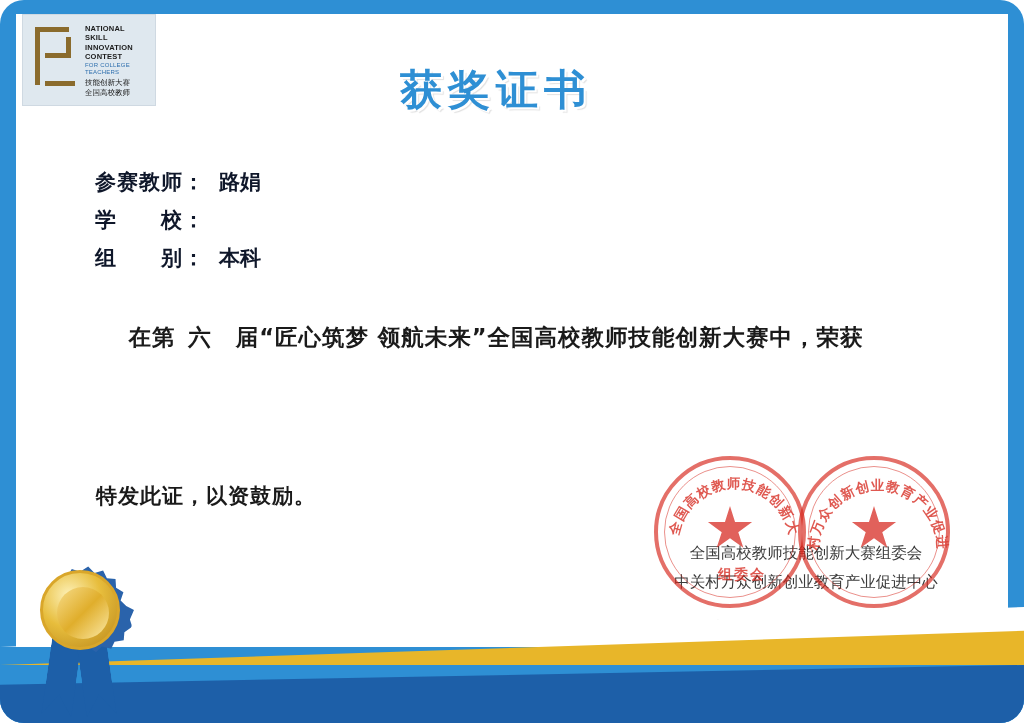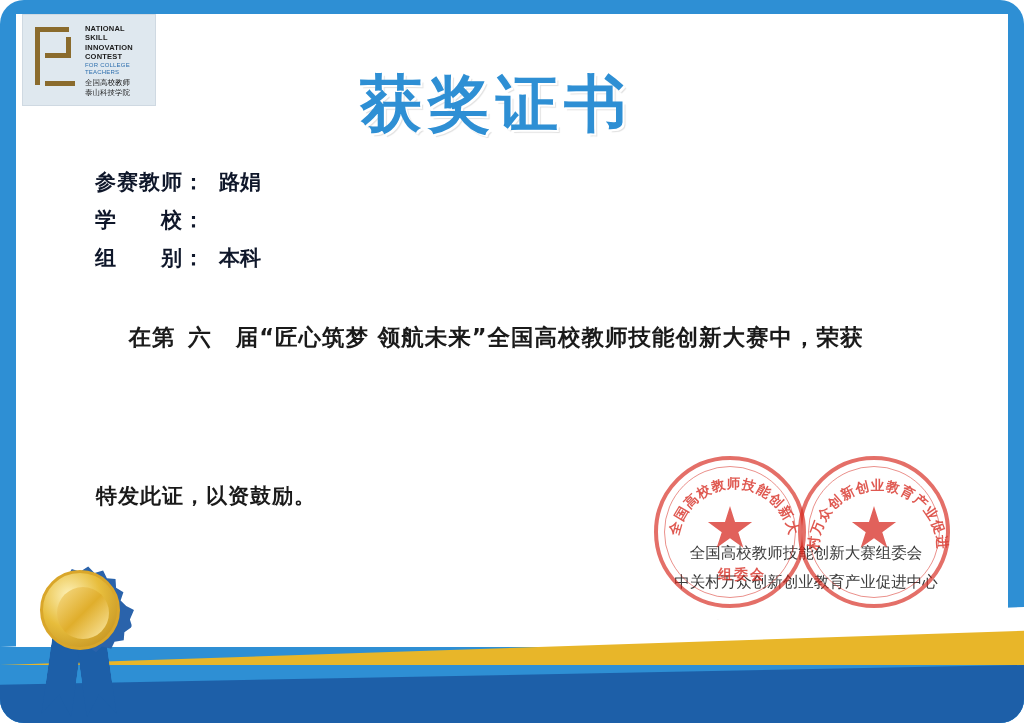--- a/index.html
+++ b/index.html
@@ -139,21 +139,21 @@
   }
 
   
   .title {
     position: absolute;
     left: 0;
     top: 62px;
     width: 992px;
     text-align: center;
     font-family: "DejaVu Sans", sans-serif;
-    font-size: 62px;
+    font-size: 42px;
     font-weight: bold;
     color: #2e8fd4;
     letter-spacing: 6px;
     text-shadow: 2px 2px 0 #ffffff, 3px 3px 1px rgba(0,0,0,0.12);
   }
 
   
   .fields {
     position: absolute;
     left: 95px;
@@ -363,22 +363,22 @@
       <div class="bar-mid"></div>
       <div class="bar-bottom"></div>
       <div class="bar-right"></div>
     </div>
     <div class="logo-text">
       <div class="en">NATIONAL</div>
       <div class="en">SKILL</div>
       <div class="en">INNOVATION</div>
       <div class="en">CONTEST</div>
       <div class="en small">FOR COLLEGE TEACHERS</div>
+      <div class="cn">技能创新大赛</div>
       <div class="cn">全国高校教师</div>
-      <div class="cn">泰山科技学院</div>
     </div>
   </div>
 
   <div class="title">获奖证书</div>
 
   <div class="fields">
     <div class="field-row">
       <div class="field-label">参赛教师：</div>
       <div class="field-value">路娟</div>
     </div>

